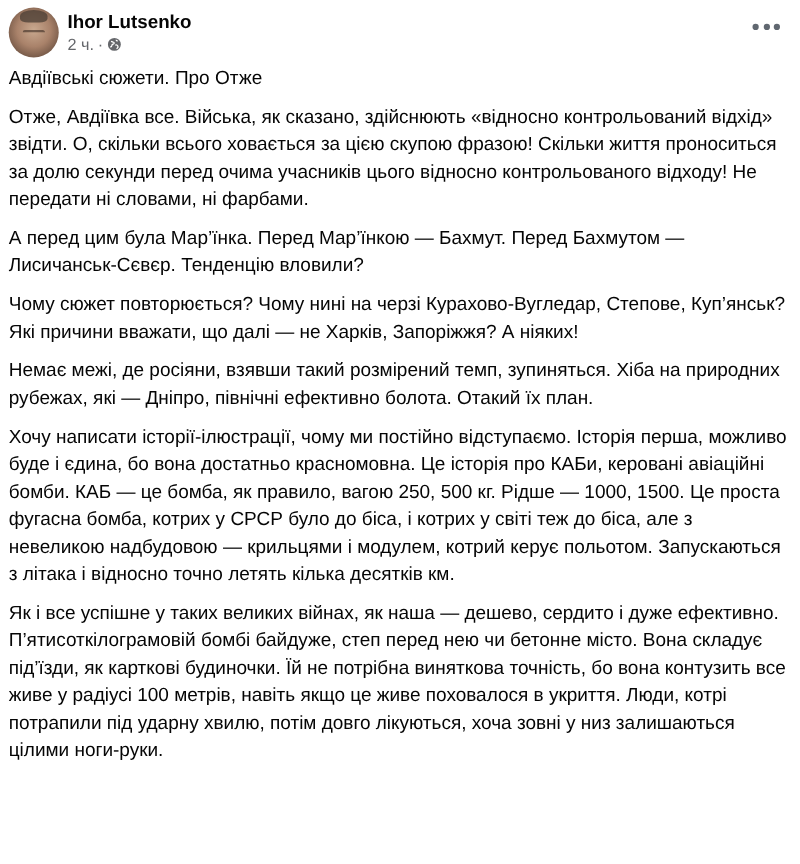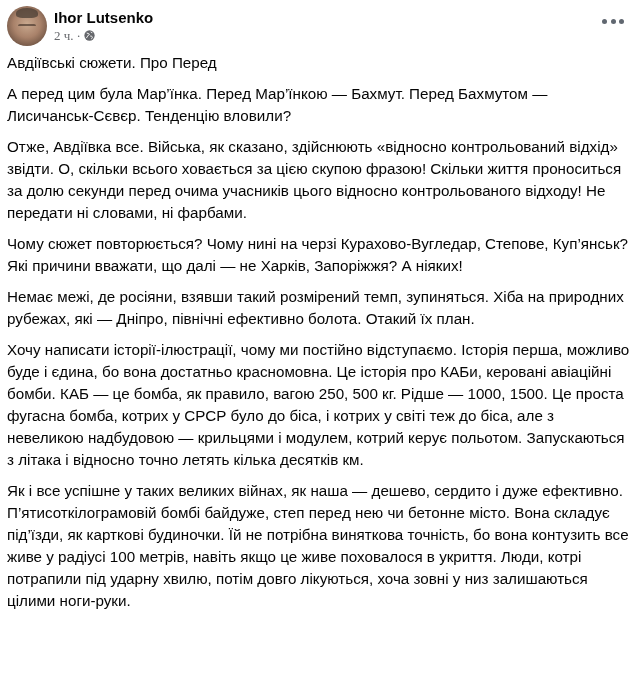--- a/index.html
+++ b/index.html
@@ -4,21 +4,21 @@
 <style>
   html, body { margin: 0; padding: 0; background: #ffffff; }
   body { width: 640px; height: 691px; overflow: hidden; font-family: "Liberation Sans", "DejaVu Sans", sans-serif; color: #050505; }
   .post { position: relative; width: 640px; height: 691px; }
   .header { position: absolute; left: 7px; top: 4px; height: 44px; display: flex; align-items: center; }
   .avatar { width: 40px; height: 40px; border-radius: 50%; background: radial-gradient(circle at 50% 45%, #c9a98f 0%, #a9826a 45%, #6d5242 80%, #3b2d25 100%); position: relative; overflow: hidden; flex: none; }
   .avatar::before { content: ""; position: absolute; left: 9px; top: 2px; width: 22px; height: 10px; border-radius: 50% 50% 30% 30%; background: #4a3d34; opacity: .75; }
   .avatar::after { content: ""; position: absolute; left: 11px; top: 18px; width: 18px; height: 3px; border-top: 2px solid #3a2a22; border-radius: 2px; opacity: .6; }
   .meta { margin-left: 7px; display: flex; flex-direction: column; }
   .name { font-weight: bold; font-size: 15px; line-height: 19px; color: #050505; }
-  .sub { font-size: 13px; line-height: 17px; color: #65676b; display: flex; align-items: center; gap: 3px; font-family: Liberation Serif, serif; }
+  .sub { font-size: 13px; line-height: 17px; color: #65676b; display: flex; align-items: center; gap: 3px; }
   .globe { width: 11px; height: 11px; display: inline-block; }
   .more { position: absolute; right: 16px; top: 14px; width: 22px; height: 14px; display: flex; align-items: center; justify-content: space-between; cursor: pointer; }
   .more span { width: 5px; height: 5px; border-radius: 50%; background: #606770; }
   .body { position: absolute; left: 7px; top: 52px; width: 626px; font-size: 15.2px; line-height: 22px; color: #050505; }
   .body p { margin: 0 0 9px 0; }
   .title { margin-bottom: 9px; }
 </style>
 </head>
 <body>
 
@@ -37,22 +37,22 @@
       </span>
     </div>
   </div>
   <div class="more">
     <span></span>
       <span></span>
       <span></span>
   </div>
 
   <div class="body">
-    <p class="title">Авдіївські сюжети. Про Перед</p>
+    <p class="title">Авдіївські сюжети. Про Отже</p>
+    <p>Отже, Авдіївка все. Війська, як сказано, здійснюють «відносно контрольований відхід» звідти. О, скільки всього ховається за цією скупою фразою! Скільки життя проноситься за долю секунди перед очима учасників цього відносно контрольованого відходу! Не передати ні словами, ні фарбами.</p>
     <p>А перед цим була Мар’їнка. Перед Мар’їнкою — Бахмут. Перед Бахмутом — Лисичанськ-Сєвєр. Тенденцію вловили?</p>
-    <p>Отже, Авдіївка все. Війська, як сказано, здійснюють «відносно контрольований відхід» звідти. О, скільки всього ховається за цією скупою фразою! Скільки життя проноситься за долю секунди перед очима учасників цього відносно контрольованого відходу! Не передати ні словами, ні фарбами.</p>
     <p>Чому сюжет повторюється? Чому нині на черзі Курахово-Вугледар, Степове, Куп’янськ? Які причини вважати, що далі — не Харків, Запоріжжя? А ніяких!</p>
     <p>Немає межі, де росіяни, взявши такий розмірений темп, зупиняться. Хіба на природних рубежах, які — Дніпро, північні ефективно болота. Отакий їх план.</p>
     <p>Хочу написати історії-ілюстрації, чому ми постійно відступаємо. Історія перша, можливо буде і єдина, бо вона достатньо красномовна. Це історія про КАБи, керовані авіаційні бомби. КАБ — це бомба, як правило, вагою 250, 500 кг. Рідше — 1000, 1500. Це проста фугасна бомба, котрих у СРСР було до біса, і котрих у світі теж до біса, але з невеликою надбудовою — крильцями і модулем, котрий керує польотом. Запускаються з літака і відносно точно летять кілька десятків км.</p>
     <p>Як і все успішне у таких великих війнах, як наша — дешево, сердито і дуже ефективно. П’ятисоткілограмовій бомбі байдуже, степ перед нею чи бетонне місто. Вона складує під’їзди, як карткові будиночки. Їй не потрібна виняткова точність, бо вона контузить все живе у радіусі 100 метрів, навіть якщо це живе поховалося в укриття. Люди, котрі потрапили під ударну хвилю, потім довго лікуються, хоча зовні у низ залишаються цілими ноги-руки.</p>
 
   </div>
 </div>
 
 </body></html>

